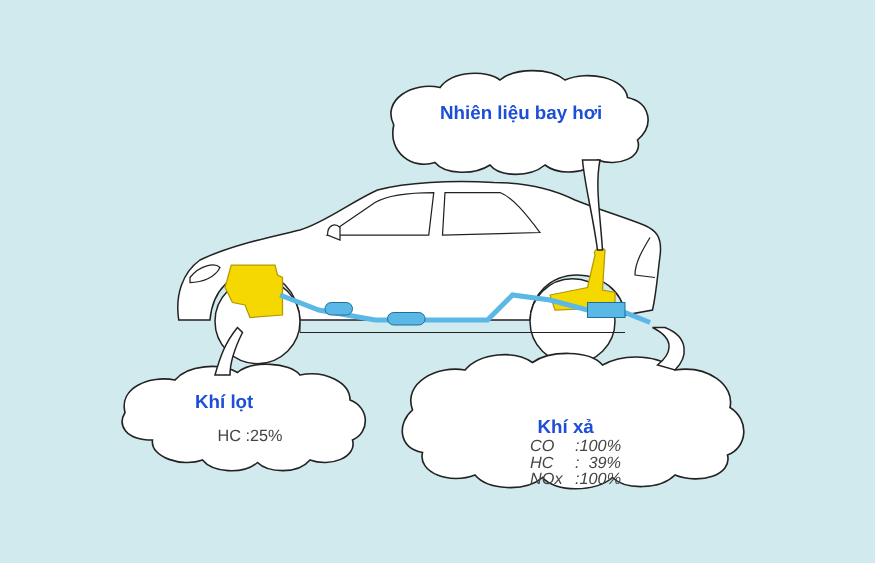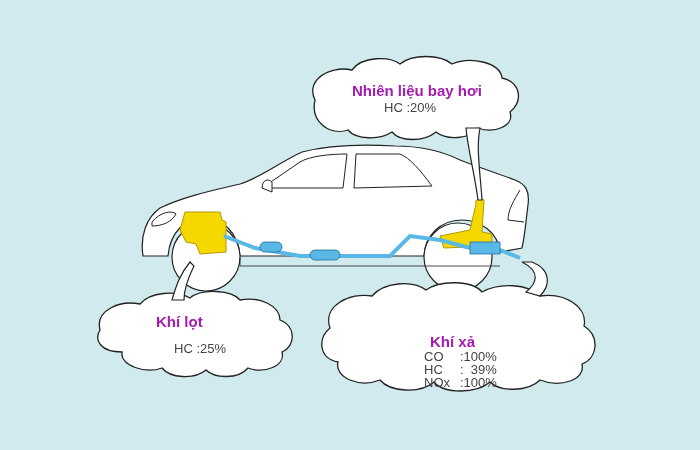--- a/index.html
+++ b/index.html
@@ -1,21 +1,21 @@
 <!DOCTYPE html>
 <html><head>
 <meta charset="utf-8">
 <style>
   html,body{margin:0;padding:0;}
   body{width:700px;height:450px;background:#d0eaee;overflow:hidden;position:relative;font-family:"Liberation Sans",sans-serif;}
   svg.scene{position:absolute;left:0;top:0;}
   .label{position:absolute;color:#333;}
-  .title{font-weight:bold;font-size:15px;color:#a21caf;}
+  .title{font-weight:bold;font-size:15px;color:#1d4ed8;}
   .line{font-size:13px;color:#444;line-height:13px;}
-  .mono-row{display:flex;}
+  .mono-row{display:flex;font-style:italic;}
   .mono-row .k{width:36px;}
 </style>
 </head>
 <body>
 
 <svg class="scene" width="700" height="450" viewBox="0 0 700 450">
 
   <g>
     <path d="M143,256 C140,236 146,218 160,208 C185,196 215,190 240,184 C260,178 280,162 302,152 C325,146 360,144 395,146 C420,146 440,150 460,160 C480,168 500,174 515,180 C525,184 530,190 528,205 C526,220 525,235 522,248 L500,252 C498,232 480,220 462,220 C440,220 425,236 424,256 L240,256 C238,232 222,218 205,218 C185,218 170,232 168,256 Z" fill="#ffffff" stroke="#222" stroke-width="1.2"></path>
 
@@ -52,21 +52,20 @@
   </g>
 
   <g>
     <path d="M330,328 C322,306 350,292 372,296 C384,282 412,280 426,290 C440,280 472,280 482,292 C500,282 528,284 540,296 C566,292 588,308 584,326 C600,336 598,358 582,364 C586,380 560,388 540,380 C528,392 500,392 490,382 C476,394 444,394 434,382 C420,394 390,392 380,380 C360,388 334,378 338,362 C318,358 318,338 330,328 Z" fill="#fff" stroke="#222" stroke-width="1.3"></path>
     <path d="M526,292 C536,284 542,272 522,262 L532,262 C552,270 550,286 540,296 Z" fill="#fff" stroke="#222" stroke-width="1.2"></path>
   </g>
 </svg>
 
 <div class="label" style="left:352px;top:82px;">
   <div class="title">Nhiên liệu bay hơi</div>
-  <div class="line" style="margin-left:32px;margin-top:2px;">HC :20%</div>
 </div>
 
 <div class="label" style="left:156px;top:313px;">
   <div class="title">Khí lọt</div>
   <div class="line" style="margin-left:18px;margin-top:12px;">HC :25%</div>
 </div>
 
 <div class="label" style="left:424px;top:303px;">
   <div class="title" style="margin-left:6px;margin-top:30px;">Khí xả</div>
   <div class="line mono-row">

